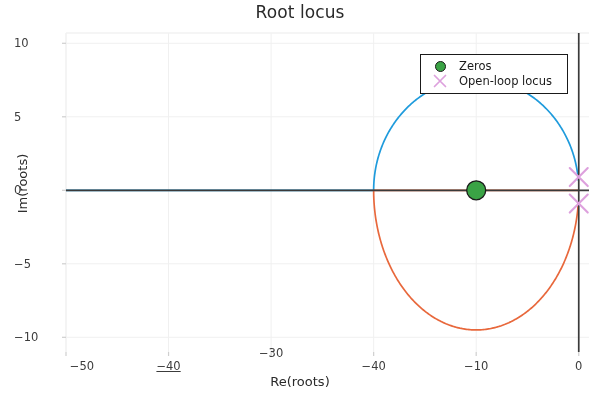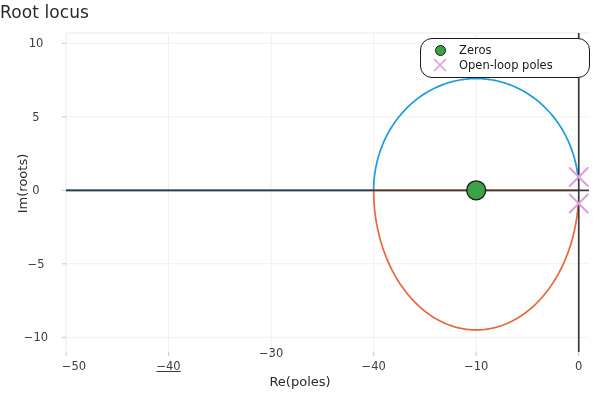--- a/index.html
+++ b/index.html
@@ -18,20 +18,21 @@
     position: absolute;
     left: 0; top: 0;
     width: 600px;
     height: 400px;
   }
   .title {
     position: absolute;
     left: 0;
     top: 2px;
     width: 600px;
+    text-align: center;
     font-size: 17px;
     color: #2a2a2a;
     letter-spacing: 0.1px;
   }
   .xlabel {
     position: absolute;
     left: 0;
     top: 374px;
     width: 600px;
     text-align: center;
@@ -53,21 +54,21 @@
     position: absolute;
     font-size: 11.5px;
     color: #3c3c3c;
     white-space: nowrap;
   }
   .xtick {
     transform: translateX(-50%);
   }
   .ytick {
     transform: translateY(-50%);
-    text-align: center;
+    text-align: left;
   }
   .legend-box {
     position: absolute;
     background: #ffffff;
     border: 1.2px solid #1a1a1a;
     box-sizing: border-box;
   }
   .legend-row {
     position: absolute;
     display: flex;
@@ -143,48 +144,48 @@
         <line x1="66" y1="352" x2="66" y2="356" stroke="#cfcfcf" stroke-width="1.2"></line>
         <line x1="168.54901960784315" y1="352" x2="168.54901960784315" y2="356" stroke="#cfcfcf" stroke-width="1.2"></line>
         <line x1="271.0980392156863" y1="352" x2="271.0980392156863" y2="356" stroke="#cfcfcf" stroke-width="1.2"></line>
         <line x1="373.64705882352945" y1="352" x2="373.64705882352945" y2="356" stroke="#cfcfcf" stroke-width="1.2"></line>
         <line x1="476.19607843137254" y1="352" x2="476.19607843137254" y2="356" stroke="#cfcfcf" stroke-width="1.2"></line>
         <line x1="578.7450980392157" y1="352" x2="578.7450980392157" y2="356" stroke="#cfcfcf" stroke-width="1.2"></line>
       </g>
   </svg>
 
   <div id="xtick-labels">
-      <div class="tick-label xtick" style="left: 74px; top: 359px;">−50</div>
+      <div class="tick-label xtick" style="left: 82px; top: 359px;">−50</div>
       <div class="tick-label xtick" style="left: 168.549px; top: 359px; text-decoration: underline;">−40</div>
       <div class="tick-label xtick" style="left: 271.098px; top: 346px;">−30</div>
       <div class="tick-label xtick" style="left: 373.647px; top: 359px;">−40</div>
       <div class="tick-label xtick" style="left: 476.196px; top: 359px;">−10</div>
       <div class="tick-label xtick" style="left: 578.745px; top: 359px;">0</div>
     </div>
   <div id="ytick-labels">
       <div class="tick-label ytick" style="left: 14px; width: 44px; top: 337.3px;">−10</div>
       <div class="tick-label ytick" style="left: 14px; width: 44px; top: 263.797px;">−5</div>
       <div class="tick-label ytick" style="left: 14px; width: 44px; top: 190.295px;">0</div>
       <div class="tick-label ytick" style="left: 14px; width: 44px; top: 116.793px;">5</div>
       <div class="tick-label ytick" style="left: 14px; width: 44px; top: 43.2903px;">10</div>
     </div>
 
-  <div class="xlabel">Re(poles)</div>
+  <div class="xlabel">Re(roots)</div>
   <div class="ylabel">Im(roots)</div>
 
-  <div class="legend-box" id="legend" style="width: 170px; height: 40px; left: 420px; top: 38px; border-radius: 12px;">
+  <div class="legend-box" id="legend" style="width: 148px; height: 40px; left: 420px; top: 54px;">
     <div class="legend-row" style="left:2px; top:3px;">
       <span class="legend-marker">
           <span class="dot-green"></span>
         </span>
       <span class="legend-text">Zeros</span>
     </div>
     <div class="legend-row" style="left:2px; top:18px;">
       <span class="legend-marker">
         <svg width="18" height="16" viewBox="0 0 18 16">
           <path d="M3.5 2.5 L14.5 13.5 M14.5 2.5 L3.5 13.5" stroke="#dda0dd" stroke-width="1.7" fill="none" stroke-linecap="round"></path>
         </svg>
       </span>
-      <span class="legend-text">Open-loop poles</span>
+      <span class="legend-text">Open-loop locus</span>
     </div>
   </div>
 
 </div>
 
 </body></html>

